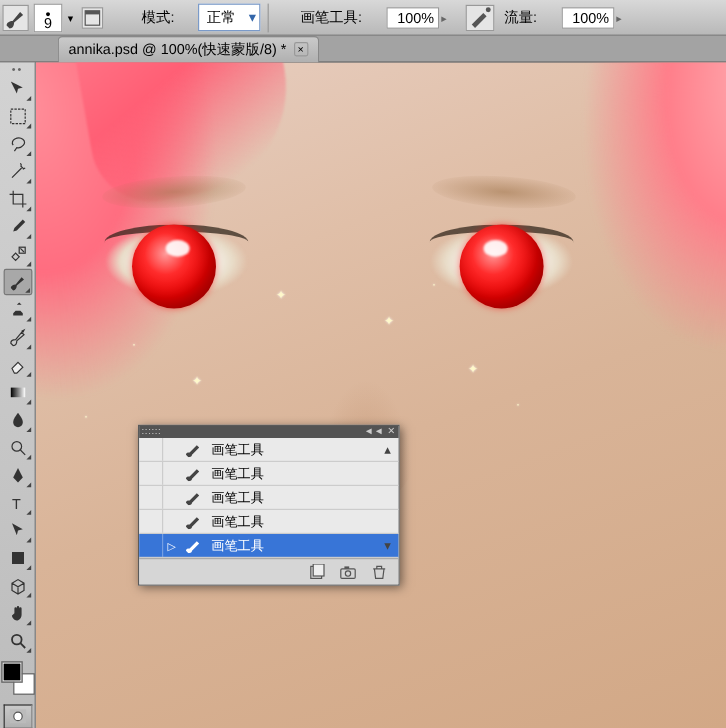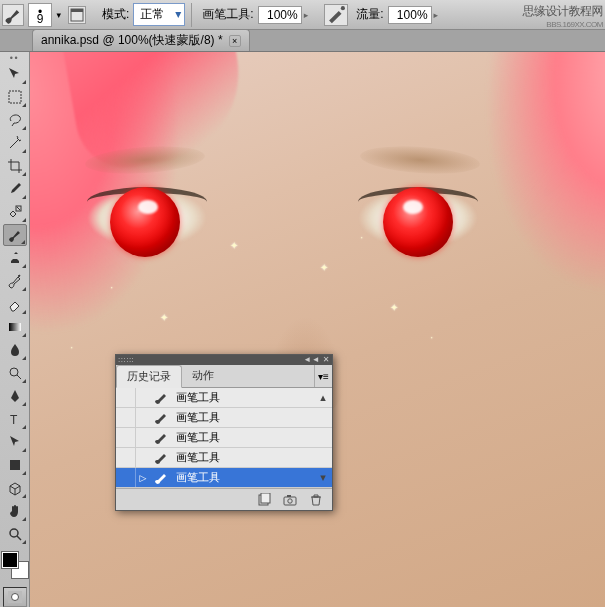--- a/index.html
+++ b/index.html
@@ -2,29 +2,29 @@
 <html><head>
 <meta charset="utf-8">
 <style>
 * { margin: 0; padding: 0; box-sizing: border-box; font-family: "Microsoft YaHei", Tahoma, sans-serif; font-size: 12px; }
 body { background: #535353; width: 605px; height: 607px; overflow: hidden; position: relative; }
 .options-bar { background: linear-gradient(#d8d8d8, #b8b8b8); height: 30px; display: flex; align-items: center; padding: 0 2px; border-bottom: 1px solid #888; }
 .brush-icon { width: 22px; height: 22px; border: 1px solid #999; background: #e5e5e5; display: flex; align-items: center; justify-content: center; margin-right: 4px; }
 .size-preview { width: 24px; height: 24px; border: 1px solid #999; background: #fff; display: flex; align-items: center; justify-content: center; font-size: 9px; margin-right: 4px; position: relative; }
 .size-preview::after { content: "▾"; position: absolute; right: -10px; font-size: 9px; }
 .panel-icon { width: 18px; height: 18px; border: 1px solid #999; background: #e5e5e5; margin: 0 12px 0 12px; }
-.opt-label { margin: 0 4px; }
+.opt-label { margin: 0 20px; }
 .opt-select { background: #fff; border: 1px solid #7a9ac9; padding: 2px 20px 2px 6px; position: relative; }
 .opt-input { width: 44px; background: #fff; border: 1px solid #999; padding: 1px 3px; text-align: right; margin-right: 2px; }
 .sep { width: 1px; height: 24px; background: #999; margin: 0 6px; }
 .chevron { font-size: 9px; color: #666; margin-right: 6px; }
 .airbrush-icon { width: 24px; height: 22px; border: 1px solid #999; background: #e5e5e5; margin-left: 10px; display: flex; align-items: center; justify-content: center; }
 .watermark { position: absolute; right: 2px; top: 3px; font-size: 11px; color: #555; letter-spacing: -0.5px; pointer-events: none; text-align: right; }
 .watermark small { font-size: 8px; color: #777; display: block; }
-.tab-bar { background: #a3a3a3; height: 22px; display: flex; align-items: flex-end; padding-left: 32px; border-bottom: 1px solid #777; }
+.tab-bar { background: #a3a3a3; height: 22px; display: flex; align-items: center; padding-left: 48px; border-bottom: 1px solid #777; }
 .doc-tab { background: linear-gradient(#cacaca, #b0b0b0); border: 1px solid #888; border-bottom: none; border-radius: 4px 4px 0 0; padding: 2px 8px; display: flex; align-items: center; gap: 6px; font-size: 11px; }
 .close-x { width: 12px; height: 12px; border: 1px solid #999; border-radius: 2px; display: flex; align-items: center; justify-content: center; font-size: 9px; cursor: pointer; }
 .toolbox { position: absolute; left: 0; top: 52px; width: 30px; background: linear-gradient(#d3d3d3, #bcbcbc); border-right: 1px solid #888; padding: 2px 0; display: flex; flex-direction: column; align-items: center; gap: 1px; }
 .toolbox .grip { width: 28px; height: 8px; display: flex; justify-content: center; align-items: center; font-size: 9px; color: #666; letter-spacing: 1.5px; }
 .tool-btn { width: 24px; height: 22px; display: flex; align-items: center; justify-content: center; border-radius: 2px; cursor: pointer; position: relative; }
 .tool-btn.sel { background: #a8a8a8; border: 1px solid #777; }
 .tool-btn svg { width: 16px; height: 16px; }
 .tool-btn .corner { position: absolute; right: 1px; bottom: 1px; width: 0; height: 0; border-left: 4px solid transparent; border-bottom: 4px solid #444; }
 .swatch-area { margin-top: 6px; width: 26px; height: 26px; position: relative; }
 .fg-sw, .bg-sw { width: 16px; height: 16px; border: 1px solid #fff; outline: 1px solid #666; position: absolute; }
@@ -107,23 +107,20 @@
   <span class="chevron">▸</span>
   <div class="airbrush-icon">
     <svg viewBox="0 0 16 16">
         <path d="M3 12l7-7 2 2-7 7z" fill="#555"></path>
         <circle cx="13" cy="3" r="1.5" fill="#555"></circle>
       </svg>
   </div>
   <span class="opt-label" style="margin-left:8px;">流量:</span>
   <input class="opt-input" value="100%" style="">
   <span class="chevron">▸</span>
-  <div class="watermark">
-    <span>思缘设计教程网</span><small>BBS.169XX.COM</small>
-  </div>
 </div>
 
 <div class="tab-bar">
   <div class="doc-tab">
     <span>annika.psd @ 100%(快速蒙版/8) *</span>
     <span class="close-x">×</span>
   </div>
 </div>
 
 <div class="toolbox">
@@ -303,25 +300,20 @@
     <span class="sparkle" style="top:290px;left:40px;">·</span>
     <span class="sparkle" style="top:280px;left:400px;">·</span>
   </div>
 </div>
 
 <div class="history-panel">
   <div class="history-titlebar">
     <span class="tb-dots">::::::</span>
       <span class="tb-dots">◄◄ ✕</span>
   </div>
-  <div class="history-tabs">
-    <div class="h-tab active">历史记录</div>
-    <div class="h-tab">动作</div>
-    <div class="h-menu">▾≡</div>
-  </div>
   <div class="history-list" id="history-list">
       <div class="h-row">
         <div class="h-eye"></div>
         <div class="h-marker"></div>
         <div class="h-ico">
           <svg viewBox="0 0 16 12">
             <path d="M1 10c0-2 2-2 3-2l6-6 2 2-6 6c0 1-1 2-3 2z" fill="#444"></path>
           </svg>
         </div>
         <div class="h-label">画笔工具</div>

